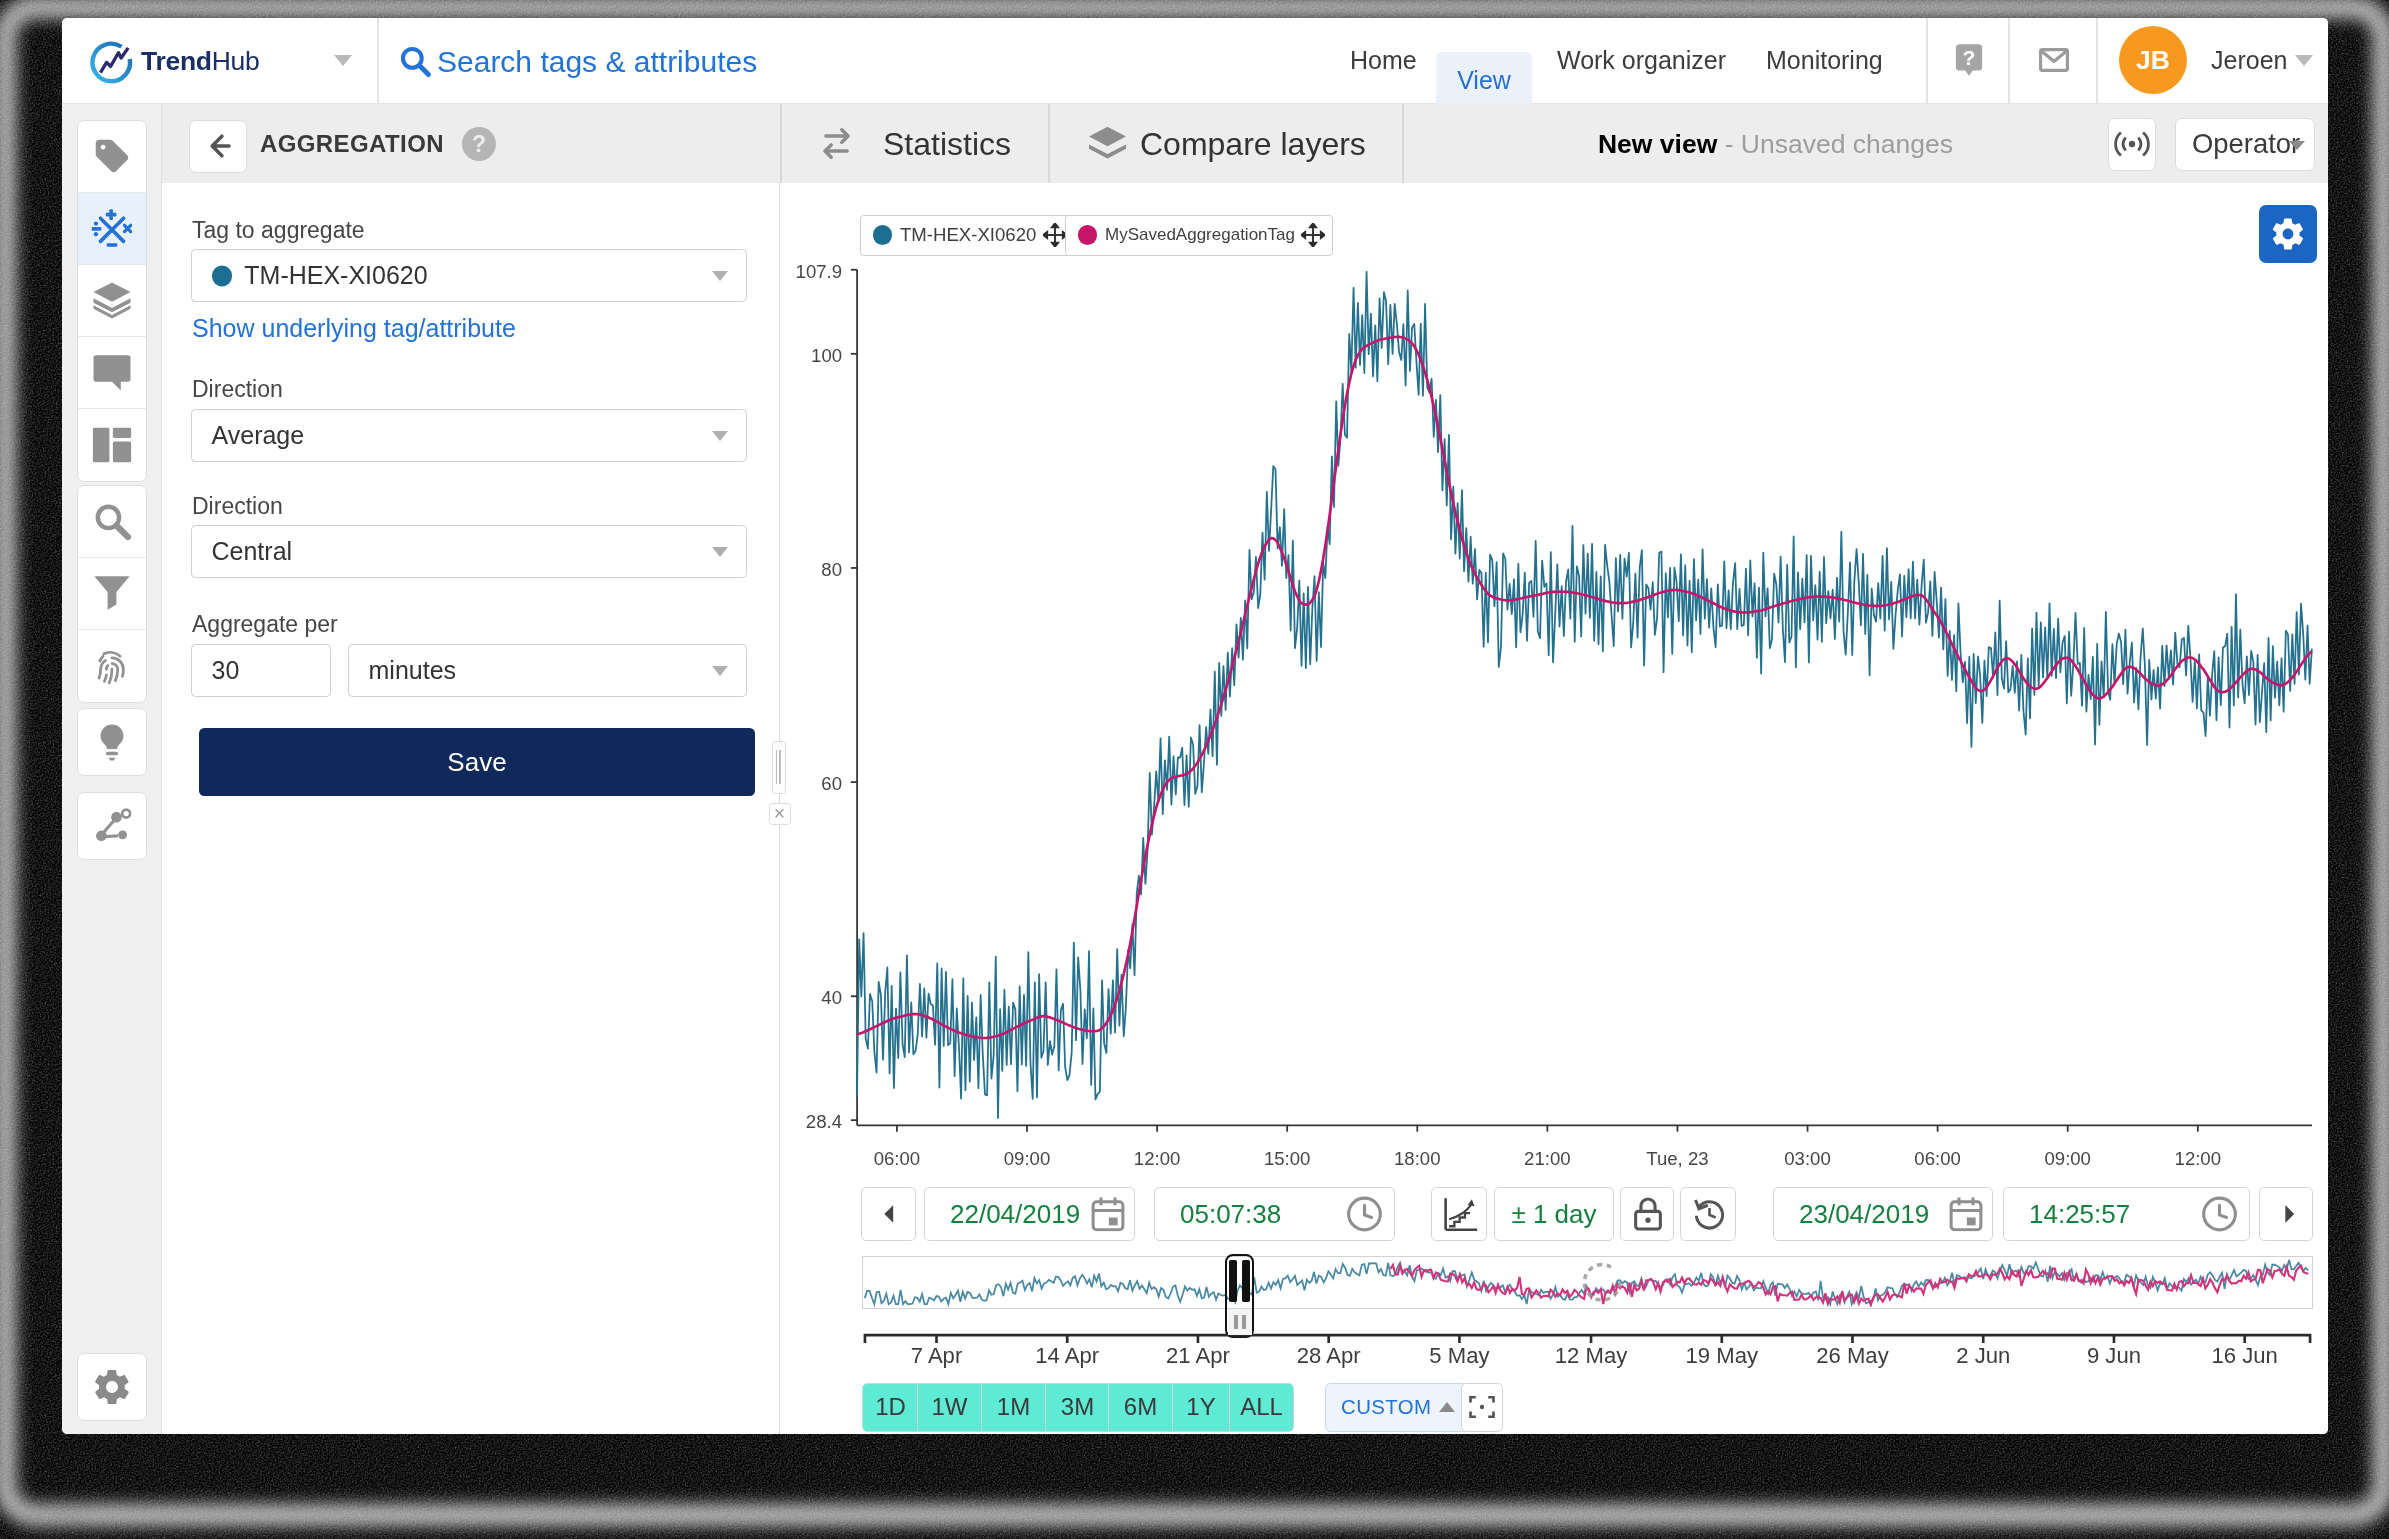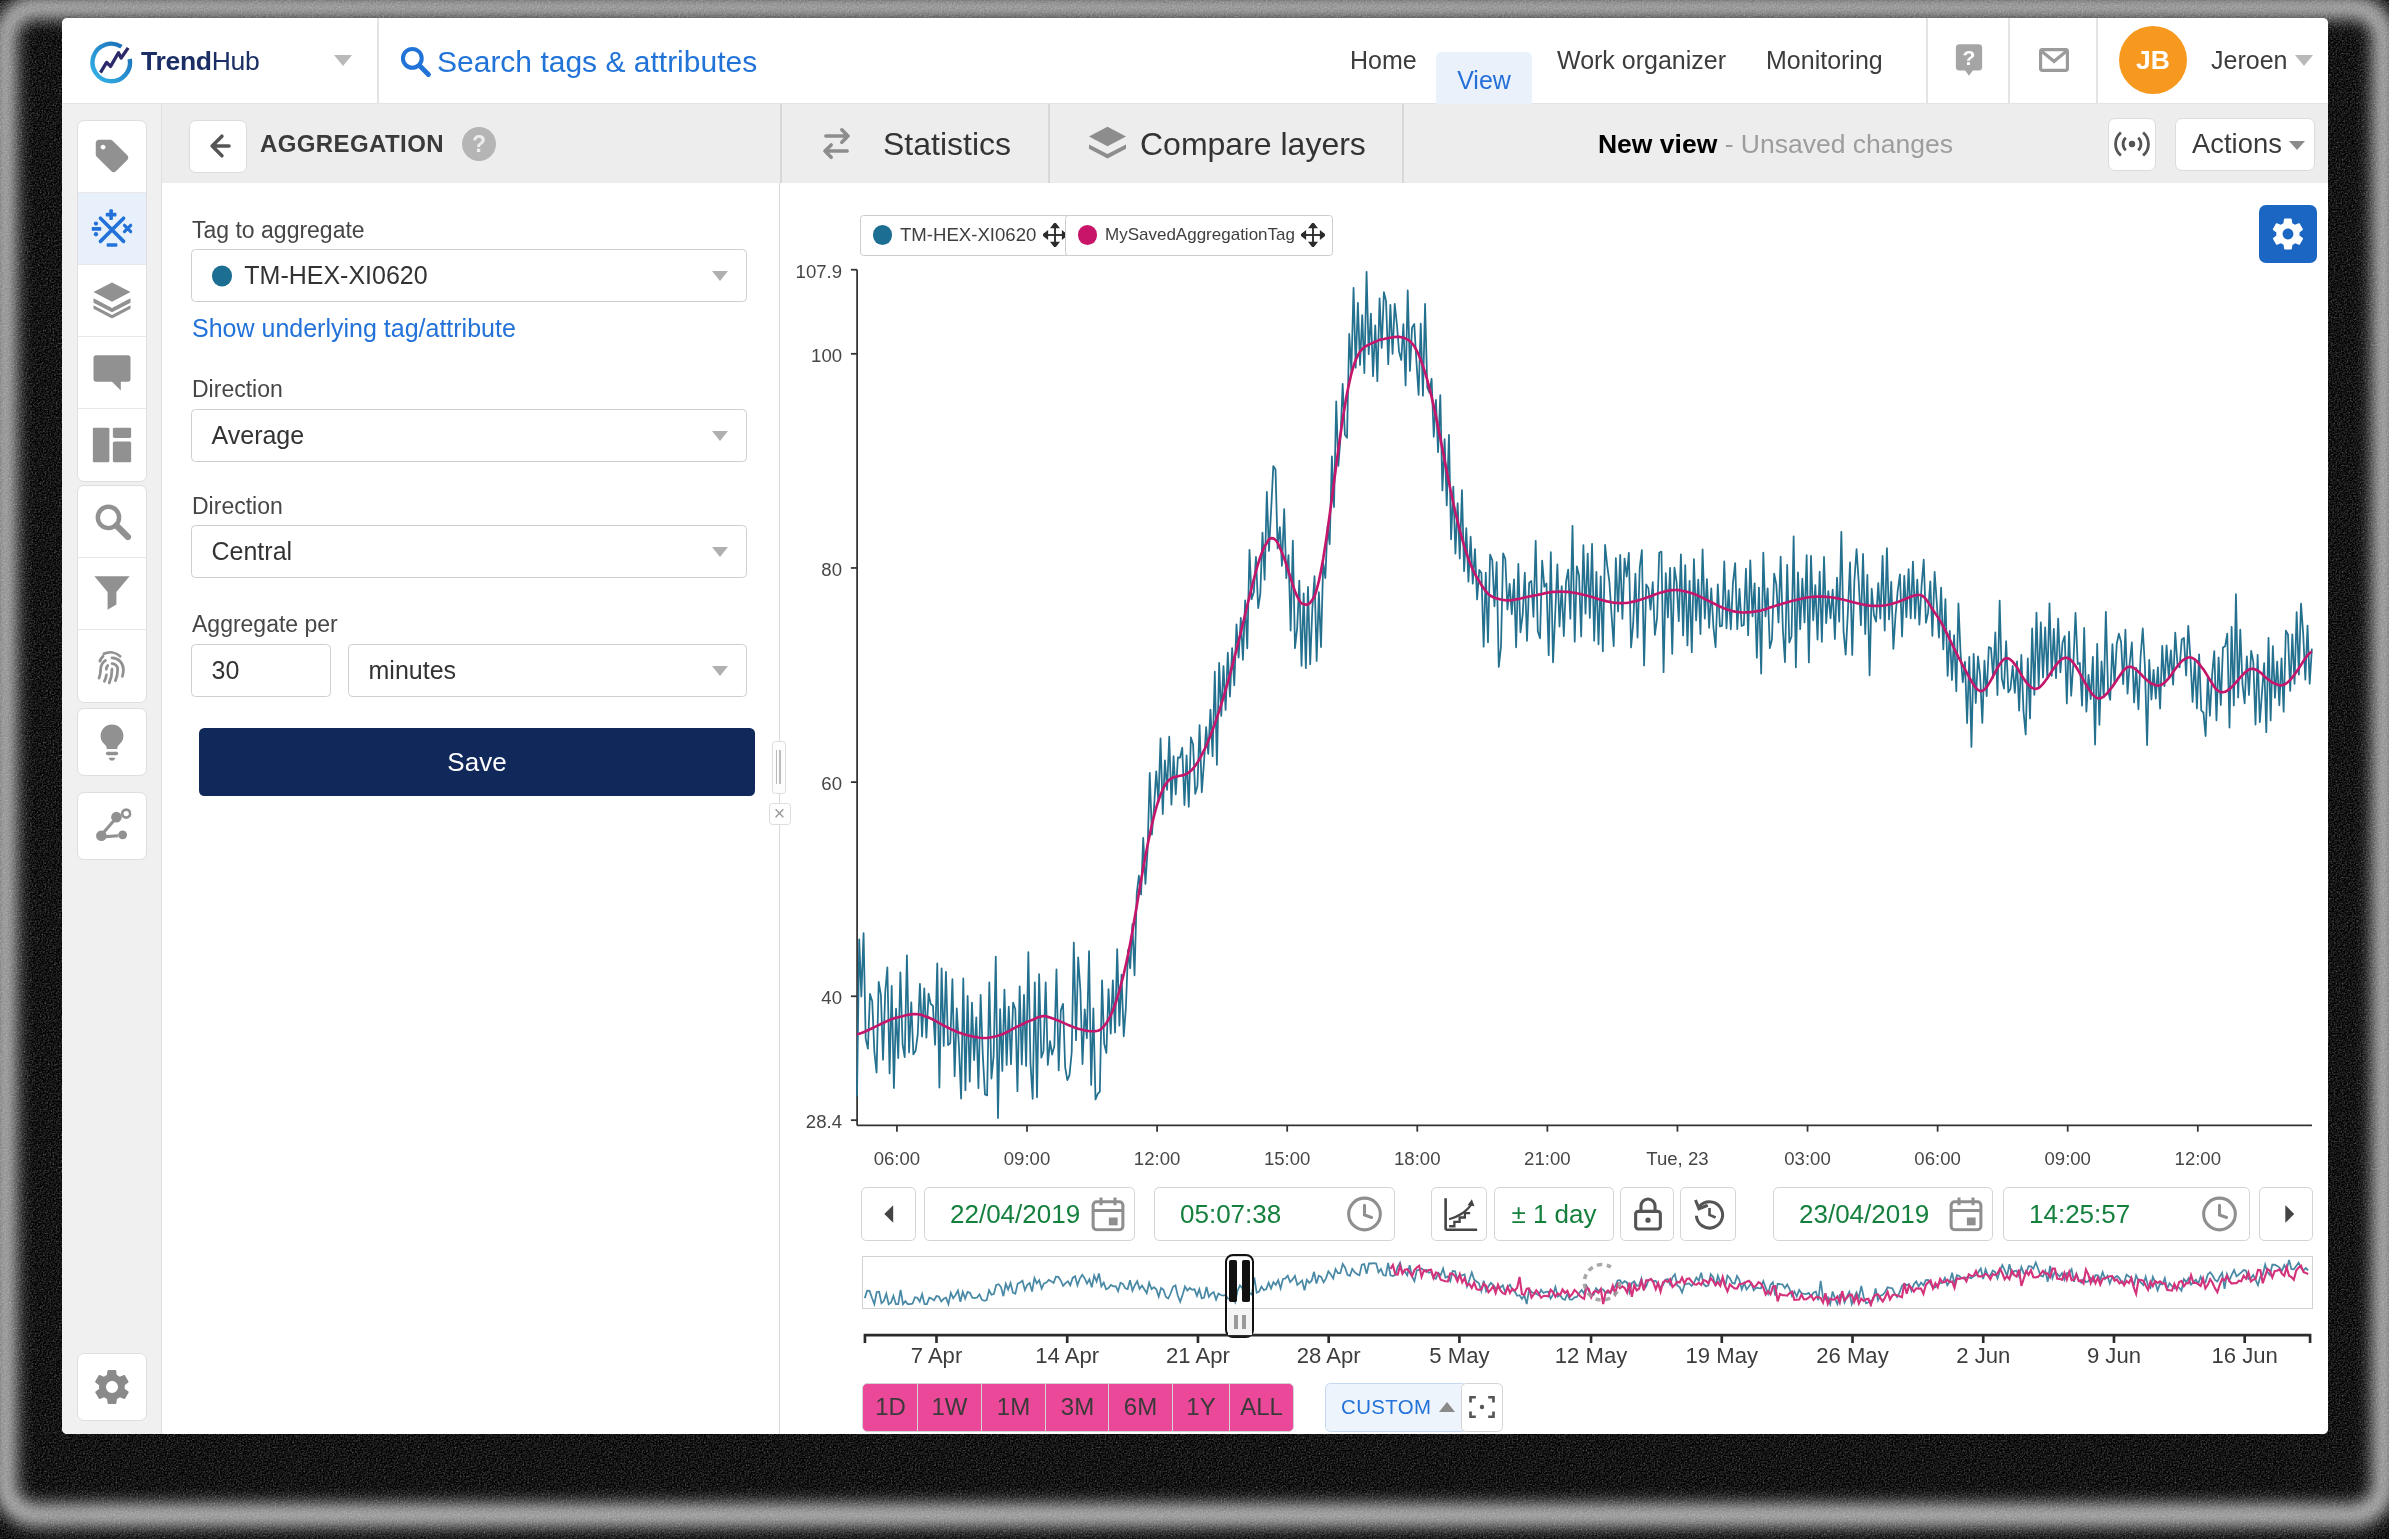--- a/index.html
+++ b/index.html
@@ -64,21 +64,21 @@
 #gearbtn{position:absolute;left:1479px;top:22px;width:58px;height:58px;background:#1b66c3;border-radius:7px;}
 .chip{position:absolute;top:32px;height:41px;background:#fff;border:1.8px solid #ccc;border-radius:3.5px;font-size:18.6px;color:#3f3f3f;white-space:nowrap;display:flex;align-items:center;padding:0 7px 0 11.5px;}
 .chip .inner{display:flex;align-items:center;}
 .chip .dot{width:19.5px;height:19.5px;margin-right:8px;flex:none;}
 .chip svg{margin-left:6.2px;flex:none;}
 
 .ctl{position:absolute;top:1004px;height:54px;background:#fff;border:1.8px solid #d4d4d4;border-radius:5.3px;font-size:26px;color:#15803d;}
 .ctl .t{position:absolute;left:25px;top:50%;transform:translateY(-50%);}
 .ctl svg{position:absolute;top:50%;transform:translateY(-50%);}
 
-.zbtn{position:absolute;top:1200px;height:49px;background:#ec4899;border:1.8px solid #d4d4d4;font-size:24px;color:#3a3a3a;text-align:center;}
+.zbtn{position:absolute;top:1200px;height:49px;background:#5eead4;border:1.8px solid #d4d4d4;font-size:24px;color:#3a3a3a;text-align:center;}
 .zbtn span{position:absolute;left:50%;top:50%;transform:translate(-50%,-50%);}
 #custombox{position:absolute;left:545px;top:1200px;width:142px;height:49px;background:#eef4fc;border:1.8px solid #c6d8f0;border-radius:5.3px;}
 #custombox span{position:absolute;left:15px;top:50%;transform:translateY(-50%);font-size:20.4px;letter-spacing:0.4px;color:#2272d9;}
 #custombox .up{position:absolute;right:10.6px;top:18.6px;width:0;height:0;border-left:8.8px solid transparent;border-right:8.8px solid transparent;border-bottom:10.6px solid #8a8a8a;}
 #extentbtn{position:absolute;left:681px;top:1200px;width:42px;height:49px;background:#fff;border:1.8px solid #d4d4d4;border-radius:5.3px;}
 #ovwrap{position:absolute;left:82px;top:1073px;width:1451px;height:53px;border:1.8px solid #d2d2d2;}
 #brush{position:absolute;left:445px;top:1071px;width:29px;height:84px;border:2.7px solid #111;border-radius:8px;background:transparent;}
 #brush:before{content:"";position:absolute;left:1.8px;top:4.4px;height:42px;width:8px;background:#111;border-radius:1.8px;}
 #brush:after{content:"";position:absolute;right:1.8px;top:4.4px;height:42px;width:8px;background:#111;border-radius:1.8px;}
 #pausebox{position:absolute;left:448px;top:1126px;width:24px;height:26.5px;background:#f4f4f4;z-index:3;}
@@ -174,21 +174,21 @@
     </div>
     <div id="newview"><b>New view</b> - Unsaved changes</div>
     <div id="bcastbtn">
           <svg style="position:absolute;left:50%;top:50%;transform:translate(-50%,-50%)" width="39" height="39" viewBox="0 0 44 44">
             <circle cx="22" cy="22" r="3.6" fill="#555"></circle>
             <path d="M15 15 A 9.5 9.5 0 0 0 15 29 M29 15 A 9.5 9.5 0 0 1 29 29" fill="none" stroke="#555" stroke-width="3.2"></path>
             <path d="M9.5 9 A 17 17 0 0 0 9.5 35 M34.5 9 A 17 17 0 0 1 34.5 35" fill="none" stroke="#555" stroke-width="3.2"></path>
           </svg>
         </div>
     <div id="actionsbtn">
-          <span>Actions</span>
+          <span>Operator</span>
           <div class="caret"></div>
         </div>
   </div>
 
   <div id="sidebar">
     <div class="sgroup" style="top:16px">
       <div class="sbtn">
             <svg width="39" height="39" viewBox="0 0 24 24">
               <path fill="#919191" d="M21.4 11.6l-9-9C12 2.2 11.5 2 11 2H4c-1.1 0-2 .9-2 2v7c0 .5.2 1 .6 1.4l9 9c.4.4.9.6 1.4.6s1-.2 1.4-.6l7-7c.4-.4.6-.9.6-1.4s-.2-1-.6-1.4zM6.5 8C5.7 8 5 7.3 5 6.5S5.7 5 6.5 5 8 5.7 8 6.5 7.3 8 6.5 8z"></path>
             </svg>

